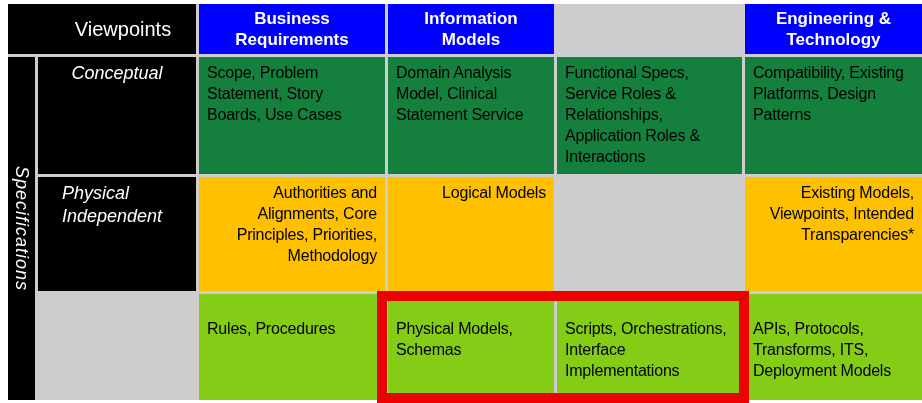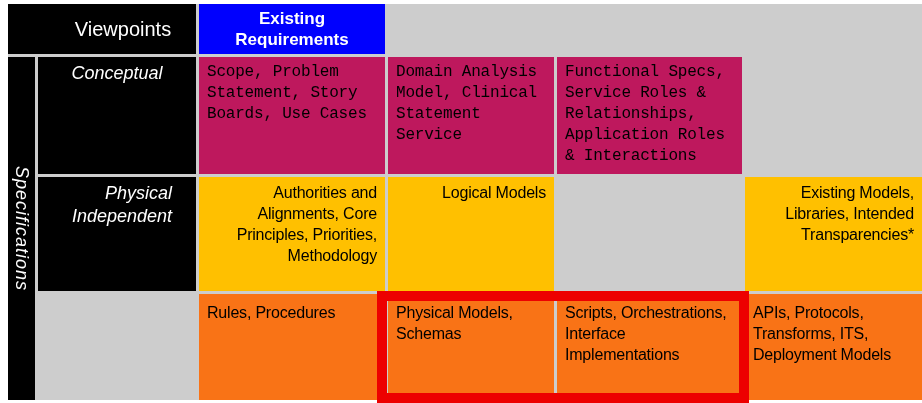--- a/index.html
+++ b/index.html
@@ -43,71 +43,78 @@
     text-align: center;
     font-weight: bold; font-size: 17px; line-height: 21px;
   }
   .colhead span { max-width: 148px; }
   .rowlabel {
     grid-column: 2;
     background: #000000; color: #ffffff;
     display: flex; justify-content: center;
     padding-top: 5px;
     font-style: italic; font-size: 18px; line-height: 23px;
-    text-align: right;
+    text-align: left;
   }
   .rowlabel span { max-width: 110px; }
   .datacell {
     color: #000000;
     font-size: 16px; line-height: 21px;
     padding: 5px 8px 2px 8px;
     letter-spacing: -0.2px;
   }
-  .r1 { background: #be185d; font-family: Liberation Mono, monospace; }
+  .r1 { background: #15803d; }
   .r2 { background: #ffc000; text-align: right; }
-  .r3 { background: #f97316; padding-top: 8px; }
+  .r3 { background: #84cc16; padding-top: 24px; }
   .highlight-box {
     position: absolute;
     left: 377px; top: 291px;
     width: 372px; height: 112px;
     border: 10px solid #ed0000;
     box-sizing: border-box;
     pointer-events: none;
   }
 </style>
 </head>
 <body>
 
 <div class="matrix">
 
   <div class="cell corner">
     <span>Viewpoints</span>
   </div>
 
   <div class="cell colhead" style="grid-column:3">
-    <span>Existing Requirements</span>
+    <span>Business Requirements</span>
+  </div>
+  <div class="cell colhead" style="grid-column:4">
+    <span>Information Models</span>
+  </div>
+  <div class="cell colhead" style="grid-column:6">
+    <span>Engineering &amp; Technology</span>
   </div>
 
   <div class="cell side-axis">
     <span>Specifications</span>
   </div>
 
   <div class="cell rowlabel" style="grid-row:2">
     <span>Conceptual</span>
   </div>
   <div class="cell datacell r1" style="grid-column:3;grid-row:2">Scope, Problem Statement, Story Boards, Use Cases</div>
   <div class="cell datacell r1" style="grid-column:4;grid-row:2">Domain Analysis Model, Clinical Statement Service</div>
   <div class="cell datacell r1" style="grid-column:5;grid-row:2">Functional Specs, Service Roles &amp; Relationships, Application Roles &amp; Interactions</div>
+  <div class="cell datacell r1" style="grid-column:6;grid-row:2">Compatibility, Existing Platforms, Design Patterns</div>
 
   <div class="cell rowlabel" style="grid-row:3">
     <span>Physical Independent</span>
   </div>
   <div class="cell datacell r2" style="grid-column:3;grid-row:3">Authorities and Alignments, Core Principles, Priorities, Methodology</div>
   <div class="cell datacell r2" style="grid-column:4;grid-row:3">Logical Models</div>
-  <div class="cell datacell r2" style="grid-column:6;grid-row:3">Existing Models, Libraries, Intended Transparencies*</div>
+  <div class="cell datacell r2" style="grid-column:6;grid-row:3">Existing Models, Viewpoints, Intended Transparencies*</div>
 
   <div class="cell datacell r3" style="grid-column:3;grid-row:4">Rules, Procedures</div>
   <div class="cell datacell r3" style="grid-column:4;grid-row:4">Physical Models, Schemas</div>
   <div class="cell datacell r3" style="grid-column:5;grid-row:4">Scripts, Orchestrations, Interface Implementations</div>
   <div class="cell datacell r3" style="grid-column:6;grid-row:4">APIs, Protocols, Transforms, ITS, Deployment Models</div>
 
 </div>
 
 <div class="highlight-box"></div>
 

